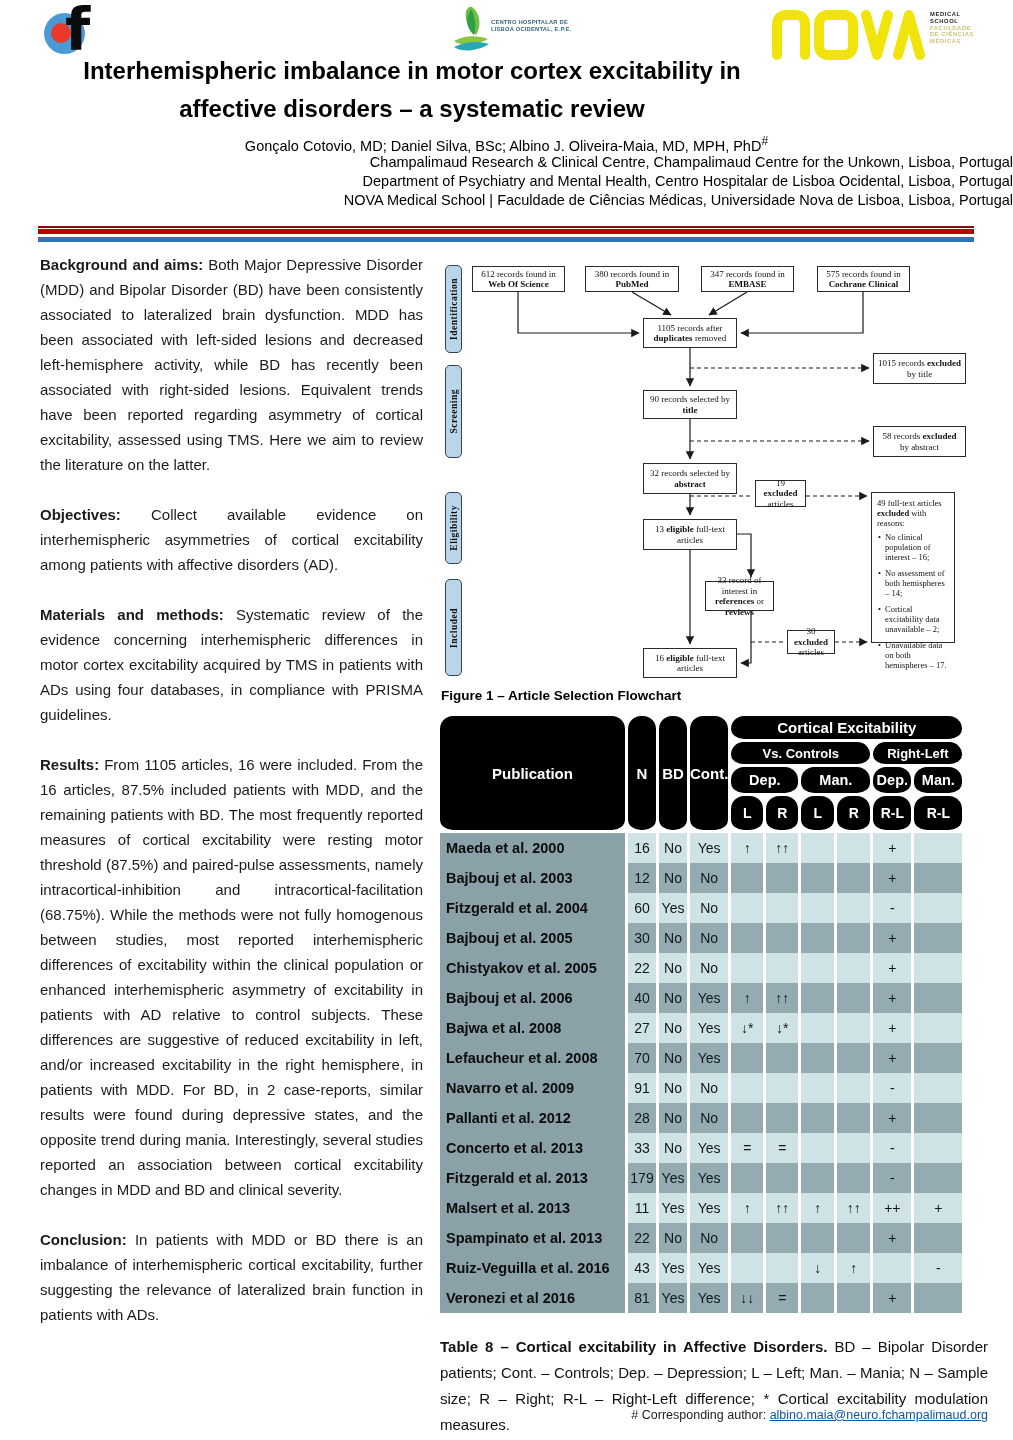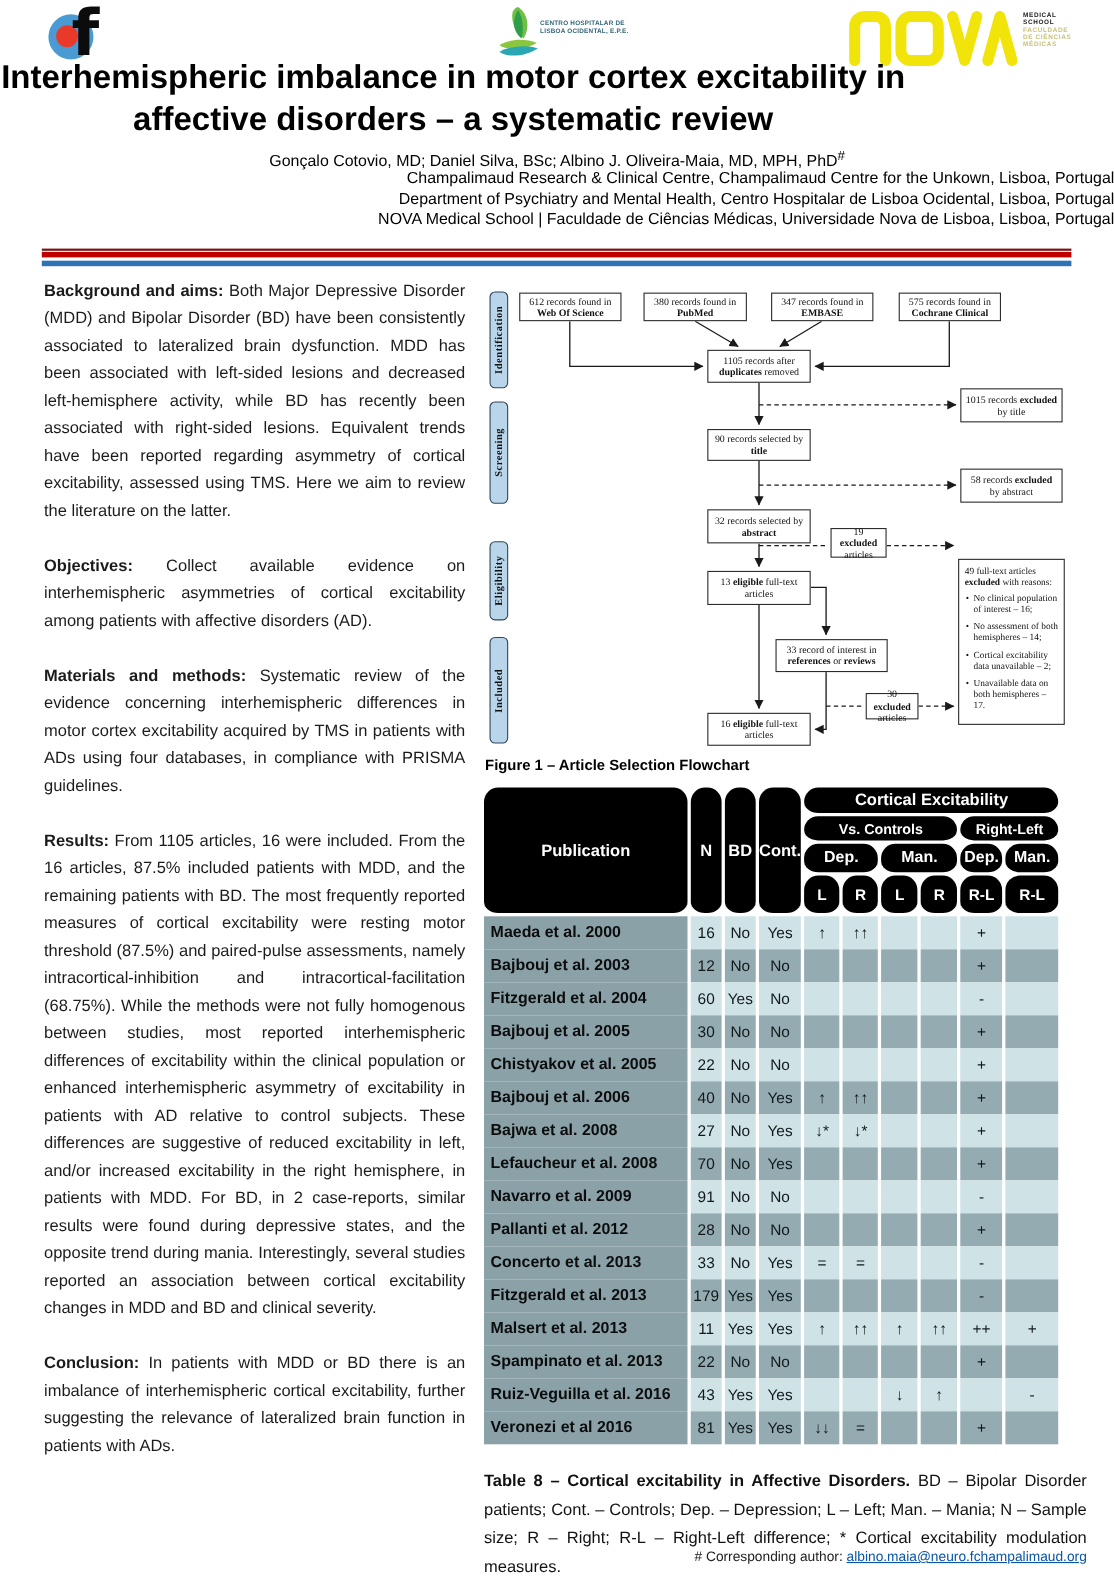--- a/index.html
+++ b/index.html
@@ -16,21 +16,21 @@
   .cf-logo{position:absolute;left:44px;top:8px;width:70px;height:62px;}
   .cf-blue{position:absolute;left:0;top:5px;width:41px;height:41px;border-radius:50%;background:#4a9bd4;}
   .cf-red{position:absolute;left:7px;top:15px;width:20px;height:20px;border-radius:50%;background:#e8392b;}
   .cf-f{position:absolute;left:21px;top:-12px;font-size:58px;font-weight:900;color:#0c0c0c;font-family:"DejaVu Sans",sans-serif;}
   .chlo-logo{position:absolute;left:452px;top:5px;width:120px;height:52px;}
   .chlo-text{position:absolute;left:39px;top:14px;font-size:5.8px;line-height:7px;color:#33667a;letter-spacing:.2px;font-weight:bold;}
   .nova-logo{position:absolute;left:770px;top:8px;width:215px;height:58px;}
   .nova-school{position:absolute;left:160px;top:3px;font-size:5.8px;line-height:6.8px;font-weight:bold;letter-spacing:.6px;}
   .nova-school .dark{color:#1c1c1c;}
   .nova-school .pale{color:#c9c27a;}
-  .poster-title{position:absolute;left:0;top:52px;width:824px;text-align:center;font-size:30px;line-height:38px;font-weight:bold;color:#000;}
+  .poster-title{position:absolute;left:0;top:52px;width:824px;text-align:center;font-size:24px;line-height:38px;font-weight:bold;color:#000;}
   .authors{position:absolute;left:0;top:134px;width:1013px;text-align:center;font-size:14.5px;color:#000;}
   .affils{position:absolute;left:0;top:153px;width:1013px;text-align:right;font-size:14.5px;line-height:19px;color:#000;}
   .divider{position:absolute;left:38px;top:226px;width:936px;}
   .divider .r1{height:2px;background:var(--red-bar-dark);}
   .divider .r2{height:5px;background:var(--red-bar);margin-top:1px;}
   .divider .b1{height:5px;background:var(--blue-bar);margin-top:3px;}
 
   
   .col-left{position:absolute;left:40px;top:252px;width:383px;font-size:15px;line-height:25px;text-align:justify;color:#1b1b1b;}
   .col-left p{margin:0 0 25px 0;}
@@ -196,30 +196,30 @@
       </div>
     <div class="fb" style="left:203px;top:205px;width:94px;height:31px">
         <div><span>32 records selected by </span><b>abstract</b></div>
       </div>
     <div class="fb" style="left:315px;top:222px;width:51px;height:27px">
         <div><span>19 </span><b>excluded</b><span> articles</span></div>
       </div>
     <div class="fb" style="left:203px;top:261px;width:94px;height:31px">
         <div><span>13 </span><b>eligible</b><span> full-text articles</span></div>
       </div>
-    <div class="fb" style="left:265px;top:323px;width:102px;height:30px">
+    <div class="fb" style="left:265px;top:323px;width:69px;height:30px">
         <div><span>33 record of interest in </span><b>references</b><span> or </span><b>reviews</b></div>
       </div>
     <div class="fb" style="left:347px;top:372px;width:48px;height:24px">
         <div><span>30 </span><b>excluded</b><span> articles</span></div>
       </div>
     <div class="fb" style="left:203px;top:390px;width:94px;height:30px">
         <div><span>16 </span><b>eligible</b><span> full-text articles</span></div>
       </div>
-    <div class="fb fb49" style="left:431px;top:250px;width:97px;height:151px">
+    <div class="fb fb49" style="left:431px;top:234px;width:84px;height:151px">
       <div><span>49 full-text articles </span><b>excluded</b><span> with reasons:</span></div>
       <ul>
           <li>No clinical population of interest – 16;</li>
           <li>No assessment of both hemispheres – 14;</li>
           <li>Cortical excitability data unavailable – 2;</li>
           <li>Unavailable data on both hemispheres – 17.</li>
         </ul>
     </div>
   </div>
   <div class="fig-caption">Figure 1 – Article Selection Flowchart</div>

